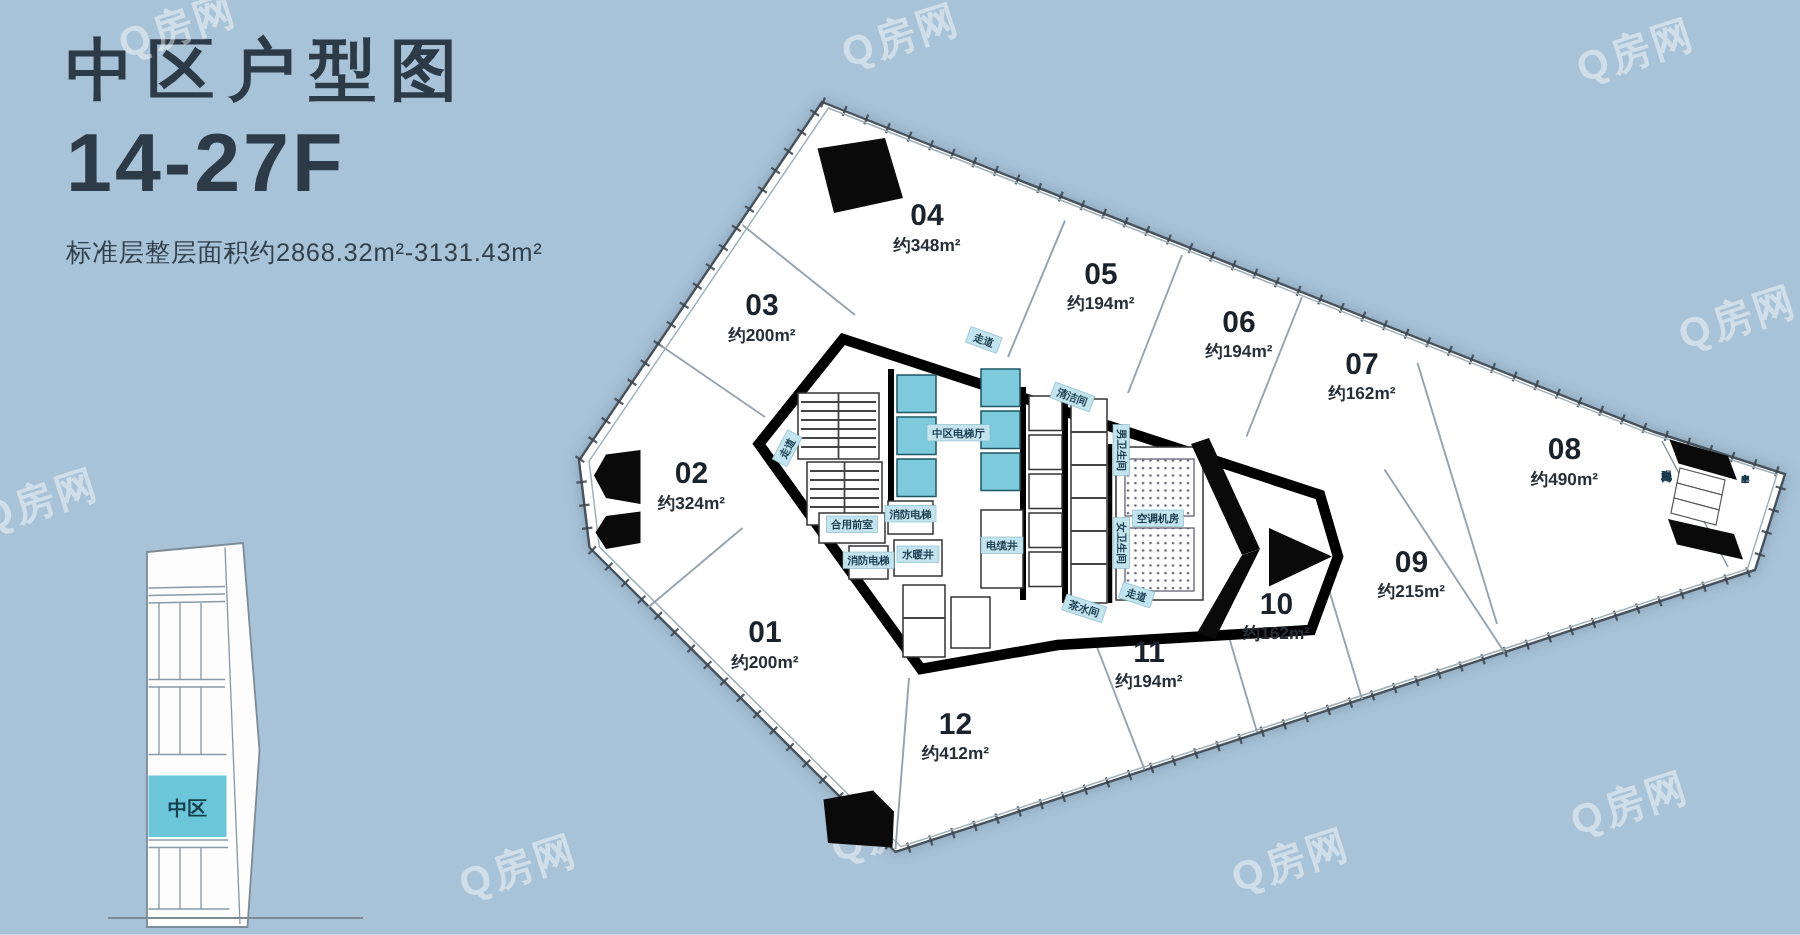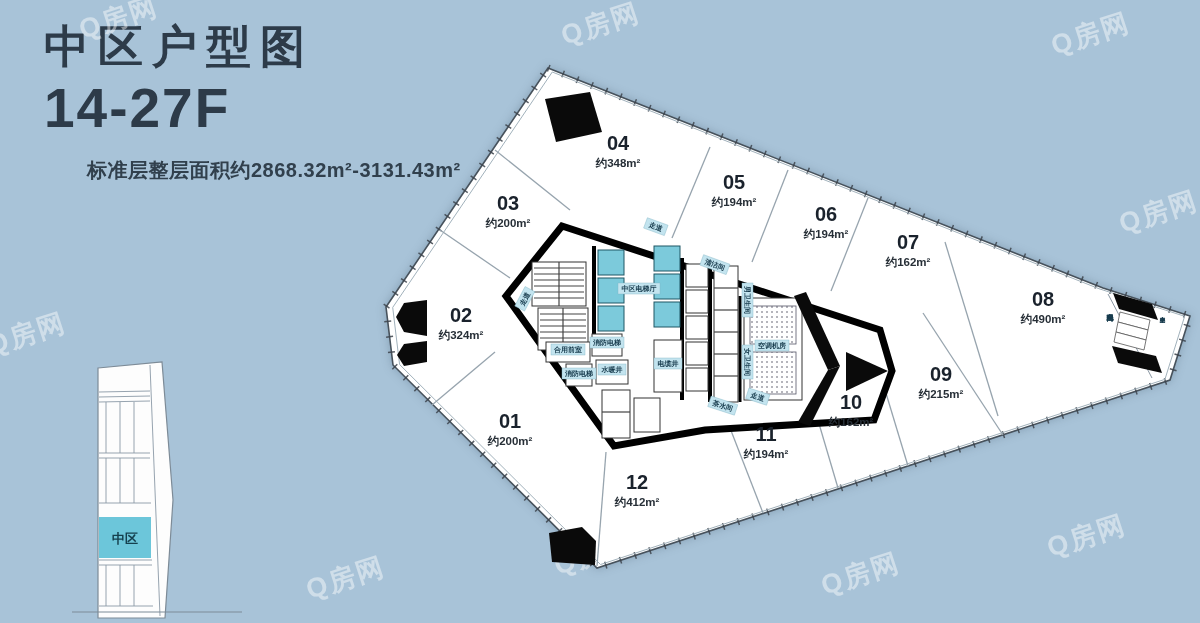--- a/index.html
+++ b/index.html
@@ -4,21 +4,21 @@
 <style>
   html,body{margin:0;padding:0;}
   .stage{
     position:relative; width:1200px; height:623px; overflow:hidden;
     background:#a8c3d8;
     font-family:"Liberation Sans","DejaVu Sans",sans-serif;
   }
   .hdr{position:absolute; left:44px; top:22px; color:#2d3b49;}
   .hdr .t1{font-size:45px; font-weight:700; letter-spacing:9px; line-height:1.1;}
   .hdr .t2{font-size:55px; font-weight:700; letter-spacing:2px; margin-top:8px; line-height:1.05;}
-  .hdr .t3{font-size:20px; font-weight:700; margin-top:20px; color:#31404d; letter-spacing:0.5px;margin-left:43px;}
+  .hdr .t3{font-size:17px; font-weight:400; margin-top:20px; color:#31404d; letter-spacing:0.5px;}
   .wm{
     position:absolute; color:rgba(255,255,255,0.45); font-size:27px; font-weight:700;
     transform:rotate(-18deg); white-space:nowrap; letter-spacing:2px; pointer-events:none;
   }
   svg text{font-family:"Liberation Sans","DejaVu Sans",sans-serif;}
   .uno{font-size:20px; font-weight:700; fill:#1a222c;}
   .uarea{font-size:11.5px; font-weight:600; fill:#272f37;}
   .chipbg{fill:#c3e4ef; stroke:#7fb4c4; stroke-width:0.4;}
   .chiptx{font-size:7px; fill:#163a4c; font-weight:700;}
   .thin{stroke:#444; stroke-width:1.2; fill:none;}

